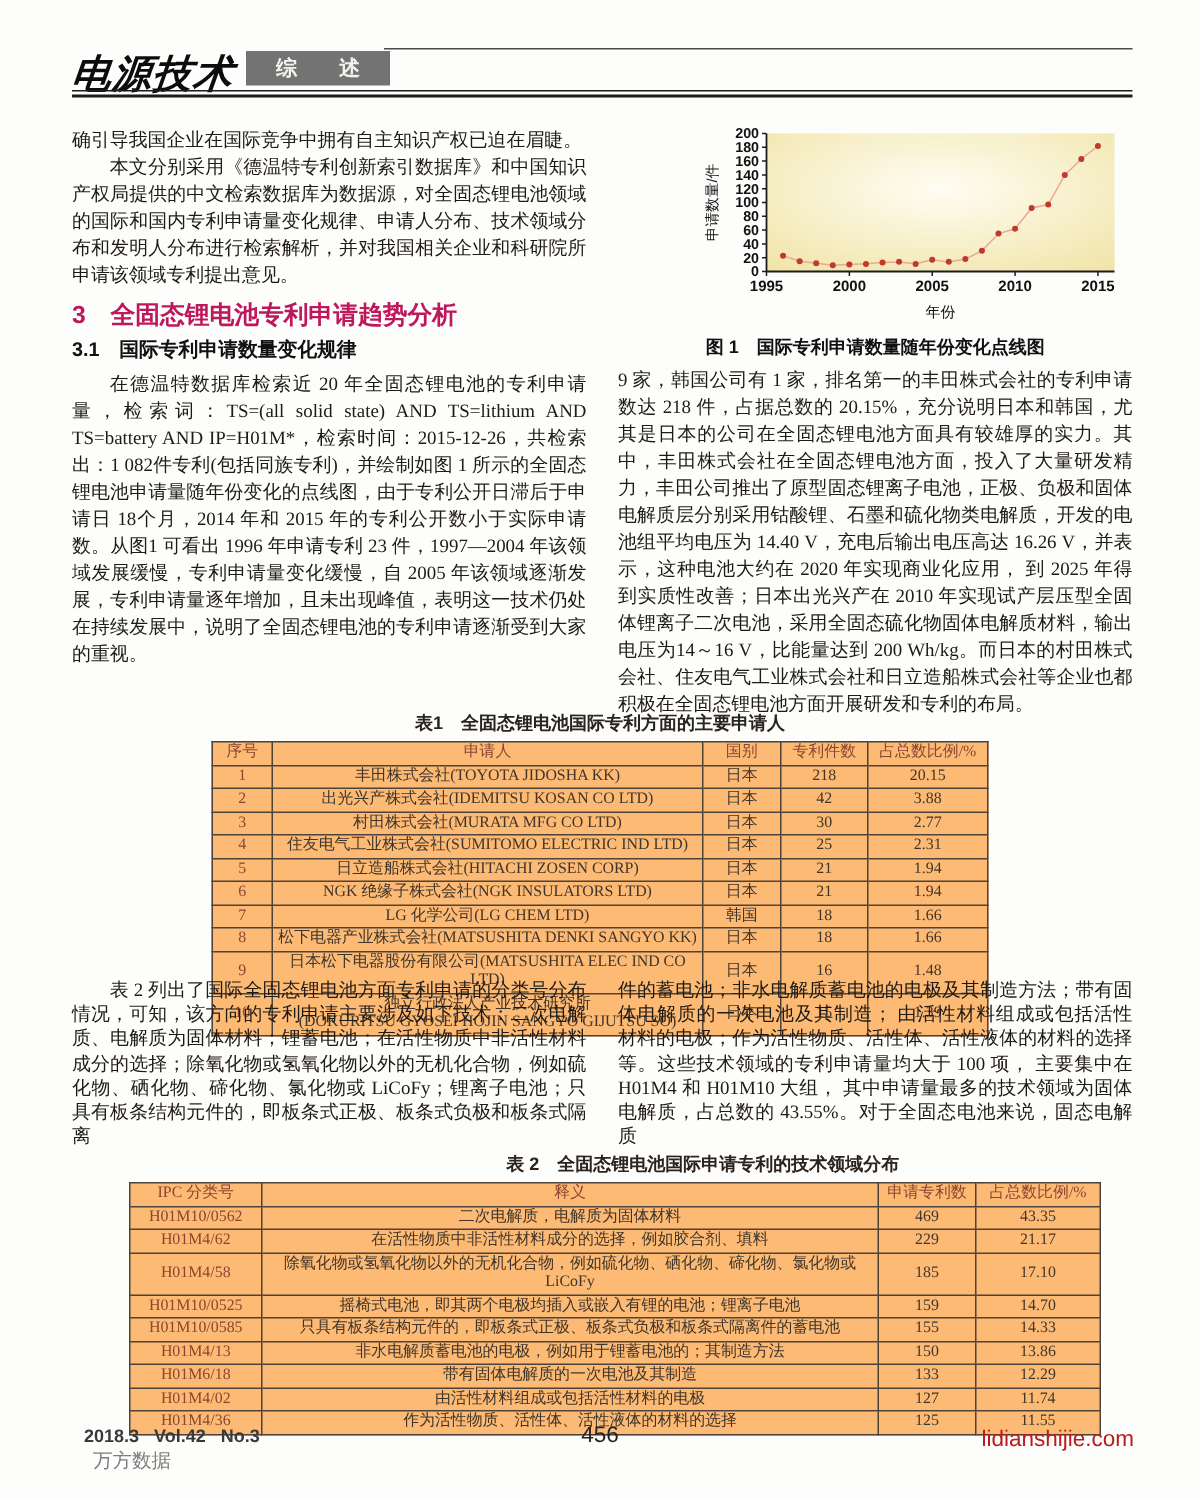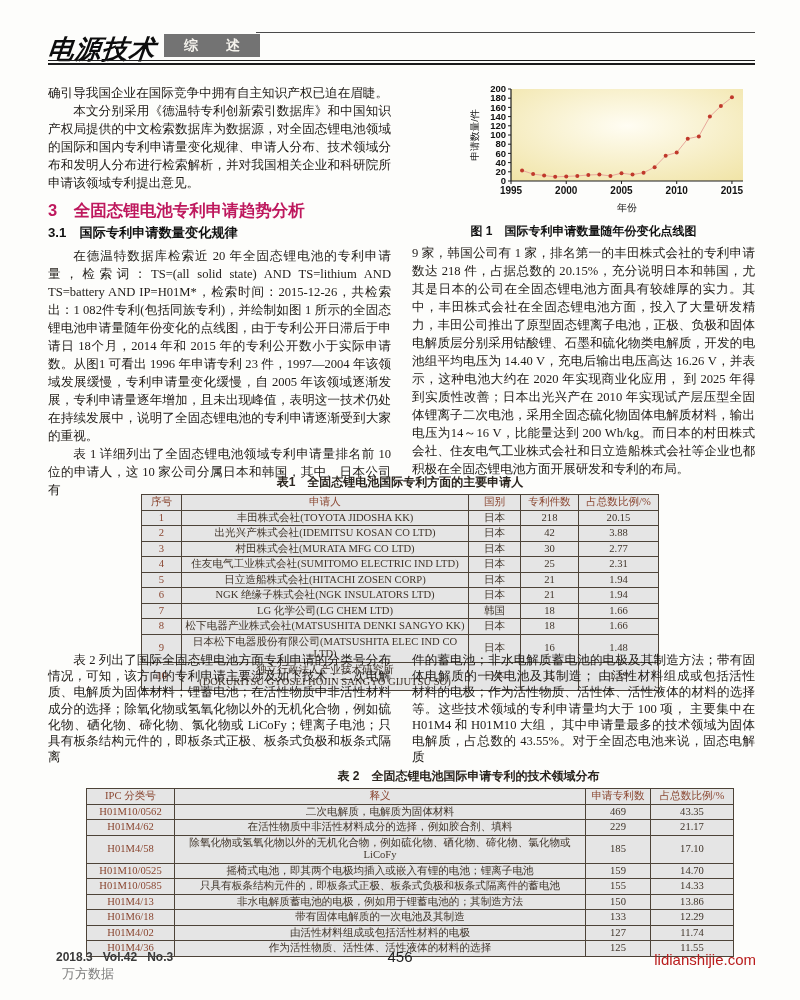--- a/index.html
+++ b/index.html
@@ -29,21 +29,21 @@
   .h-sub{font-family:"Liberation Sans","DejaVu Sans",sans-serif;font-weight:bold;font-size:13.2px;
          margin:2px 0 5px 0;color:#111;}
   
   figure{margin:0 0 4px 0;}
   .chart-wrap{margin-left:55px;}
   figcaption{font-family:"Liberation Sans","DejaVu Sans",sans-serif;font-weight:bold;font-size:12px;
              text-align:center;margin-top:3px;color:#111;}
   
   .table-title{font-family:"Liberation Sans","DejaVu Sans",sans-serif;font-weight:bold;font-size:12px;
                text-align:center;margin-bottom:3px;color:#2a241e;}
-  table.doc{border-collapse:collapse;table-layout:fixed;background:#e5e5e5;
+  table.doc{border-collapse:collapse;table-layout:fixed;background:#fdba74;
             font-size:10.6px;line-height:12.5px;color:#40352a;}
   table.doc th,table.doc td{border:1px solid #4d4338;text-align:center;padding:1px 2px;
             overflow:hidden;white-space:pre-line;}
   table.doc th{font-weight:normal;color:#8a4630;}
   table.doc td.ipc{color:#8a4630;}
   .t1-block{position:absolute;left:0;top:474px;width:800px;}
   .t1-block table{margin:0 auto;width:517px;}
   .t2-block{position:absolute;left:86px;top:768px;width:765px;}
   .t2-block table{width:647px;}
   
@@ -67,21 +67,20 @@
     <div class="rule1"></div>
     <div class="rule2"></div>
   </div>
 
   <div class="col col-lt">
     <p class="noindent">确引导我国企业在国际竞争中拥有自主知识产权已迫在眉睫。</p>
     <p>本文分别采用《德温特专利创新索引数据库》和中国知识产权局提供的中文检索数据库为数据源，对全固态锂电池领域的国际和国内专利申请量变化规律、申请人分布、技术领域分布和发明人分布进行检索解析，并对我国相关企业和科研院所申请该领域专利提出意见。</p>
     <div class="h-sec">3　全固态锂电池专利申请趋势分析</div>
     <div class="h-sub">3.1　国际专利申请数量变化规律</div>
     <p>在德温特数据库检索近 20 年全固态锂电池的专利申请量，检索词：TS=(all solid state) AND TS=lithium AND TS=battery AND IP=H01M*，检索时间：2015-12-26，共检索出：1 082件专利(包括同族专利)，并绘制如图 1 所示的全固态锂电池申请量随年份变化的点线图，由于专利公开日滞后于申请日 18个月，2014 年和 2015 年的专利公开数小于实际申请数。从图1 可看出 1996 年申请专利 23 件，1997—2004 年该领域发展缓慢，专利申请量变化缓慢，自 2005 年该领域逐渐发展，专利申请量逐年增加，且未出现峰值，表明这一技术仍处在持续发展中，说明了全固态锂电池的专利申请逐渐受到大家的重视。</p>
-    <p>表 1 详细列出了全固态锂电池领域专利申请量排名前 10位的申请人，这 10 家公司分属日本和韩国，其中、日本公司有</p>
   </div>
 
   <div class="col col-rt">
     <figure>
       <div class="chart-wrap">
         <svg id="chart" width="286" height="130">
             <defs>
               <radialGradient id="cbg" cx="50%" cy="40%" r="80%">
                 <stop offset="0%" stop-color="#fffdf3"></stop>
                 <stop offset="100%" stop-color="#f0e3a4"></stop>

